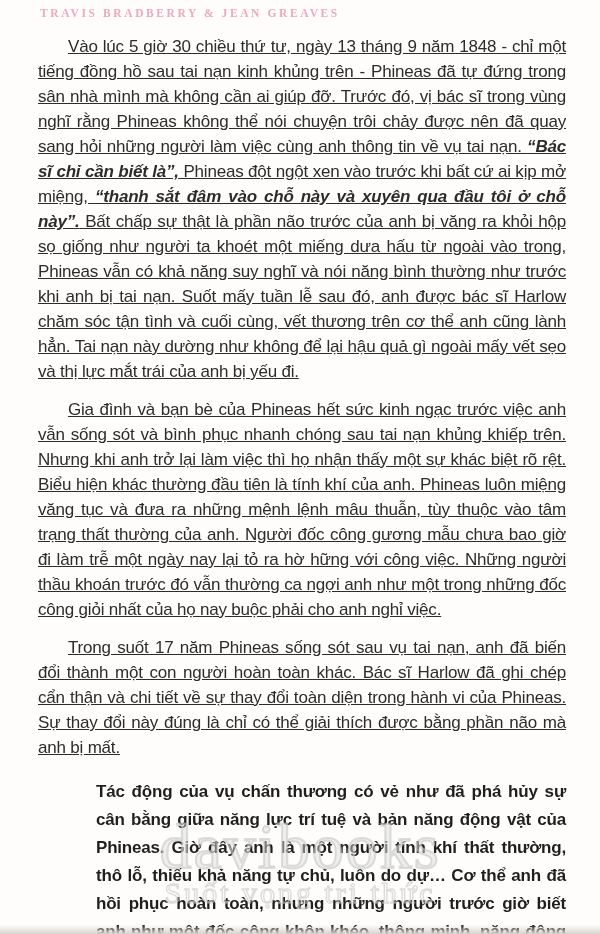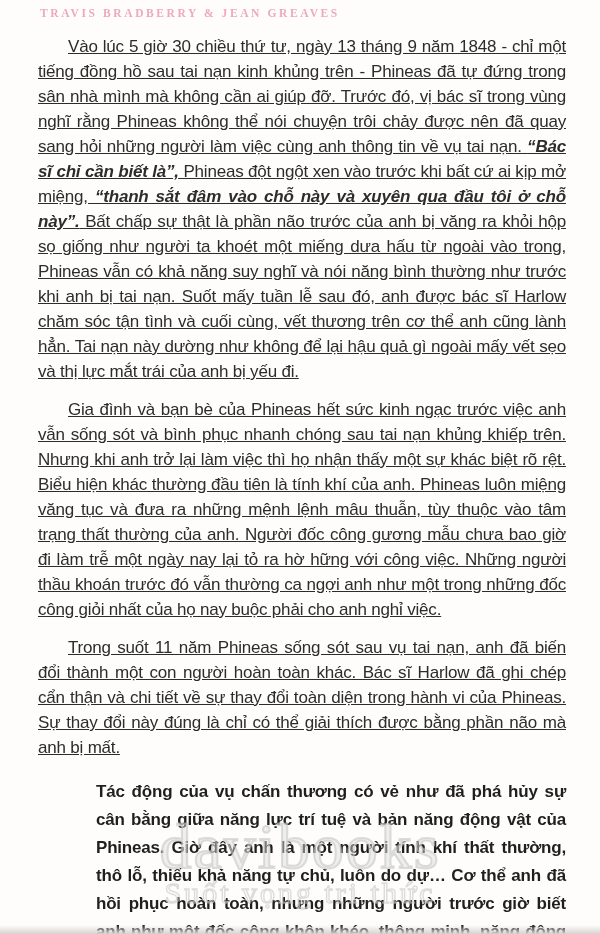--- a/index.html
+++ b/index.html
@@ -127,21 +127,21 @@
 
 <div class="page">
 
   <div class="running-head">TRAVIS BRADBERRY &amp; JEAN GREAVES</div>
 
   <div class="content">
     <p><span>Vào lúc 5 giờ 30 chiều thứ tư, ngày 13 tháng 9 năm 1848 - chỉ một tiếng đồng hồ sau tai nạn kinh khủng trên - Phineas đã tự đứng trong sân nhà mình mà không cần ai giúp đỡ. Trước đó, vị bác sĩ trong vùng nghĩ rằng Phineas không thể nói chuyện trôi chảy được nên đã quay sang hỏi những người làm việc cùng anh thông tin về vụ tai nạn. </span><span class="seg-bold-italic">“Bác sĩ chỉ cần biết là”,</span><span> Phineas đột ngột xen vào trước khi bất cứ ai kịp mở miệng, </span><span class="seg-bold-italic">“thanh sắt đâm vào chỗ này và xuyên qua đầu tôi ở chỗ này”.</span><span> Bất chấp sự thật là phần não trước của anh bị văng ra khỏi hộp sọ giống như người ta khoét một miếng dưa hấu từ ngoài vào trong, Phineas vẫn có khả năng suy nghĩ và nói năng bình thường như trước khi anh bị tai nạn. Suốt mấy tuần lễ sau đó, anh được bác sĩ Harlow chăm sóc tận tình và cuối cùng, vết thương trên cơ thể anh cũng lành hẳn. Tai nạn này dường như không để lại hậu quả gì ngoài mấy vết sẹo và thị lực mắt trái của anh bị yếu đi.</span></p>
 
     <p>Gia đình và bạn bè của Phineas hết sức kinh ngạc trước việc anh vẫn sống sót và bình phục nhanh chóng sau tai nạn khủng khiếp trên. Nhưng khi anh trở lại làm việc thì họ nhận thấy một sự khác biệt rõ rệt. Biểu hiện khác thường đầu tiên là tính khí của anh. Phineas luôn miệng văng tục và đưa ra những mệnh lệnh mâu thuẫn, tùy thuộc vào tâm trạng thất thường của anh. Người đốc công gương mẫu chưa bao giờ đi làm trễ một ngày nay lại tỏ ra hờ hững với công việc. Những người thầu khoán trước đó vẫn thường ca ngợi anh như một trong những đốc công giỏi nhất của họ nay buộc phải cho anh nghỉ việc.</p>
 
-    <p>Trong suốt 11 năm Phineas sống sót sau vụ tai nạn, anh đã biến đổi thành một con người hoàn toàn khác. Bác sĩ Harlow đã ghi chép cẩn thận và chi tiết về sự thay đổi toàn diện trong hành vi của Phineas. Sự thay đổi này đúng là chỉ có thể giải thích được bằng phần não mà anh bị mất.</p>
+    <p>Trong suốt 17 năm Phineas sống sót sau vụ tai nạn, anh đã biến đổi thành một con người hoàn toàn khác. Bác sĩ Harlow đã ghi chép cẩn thận và chi tiết về sự thay đổi toàn diện trong hành vi của Phineas. Sự thay đổi này đúng là chỉ có thể giải thích được bằng phần não mà anh bị mất.</p>
 
     <blockquote class="excerpt"><span>Tác động của vụ chấn thương có vẻ như đã phá hủy sự cân bằng giữa năng lực trí tuệ và bản năng động vật của Phineas. Giờ đây anh là một người tính khí thất thường, thô lỗ, thiếu khả năng tự chủ, luôn do dự… Cơ thể anh đã hồi phục hoàn toàn, nhưng những người trước giờ biết anh như một đốc công khôn khéo, thông minh, năng động và bền bỉ trong công việc đều nhận ra sự thay đổi rõ rệt trong tính cách của anh. Sự cân bằng trong tâm trí anh nay đã không còn nữa.</span></blockquote>
   </div>
 
   <div class="watermark">
     <div class="wm-main">davibooks</div>
     <div class="wm-sub">Suốt vọng tri thức</div>
   </div>
 
   <div class="footer">

